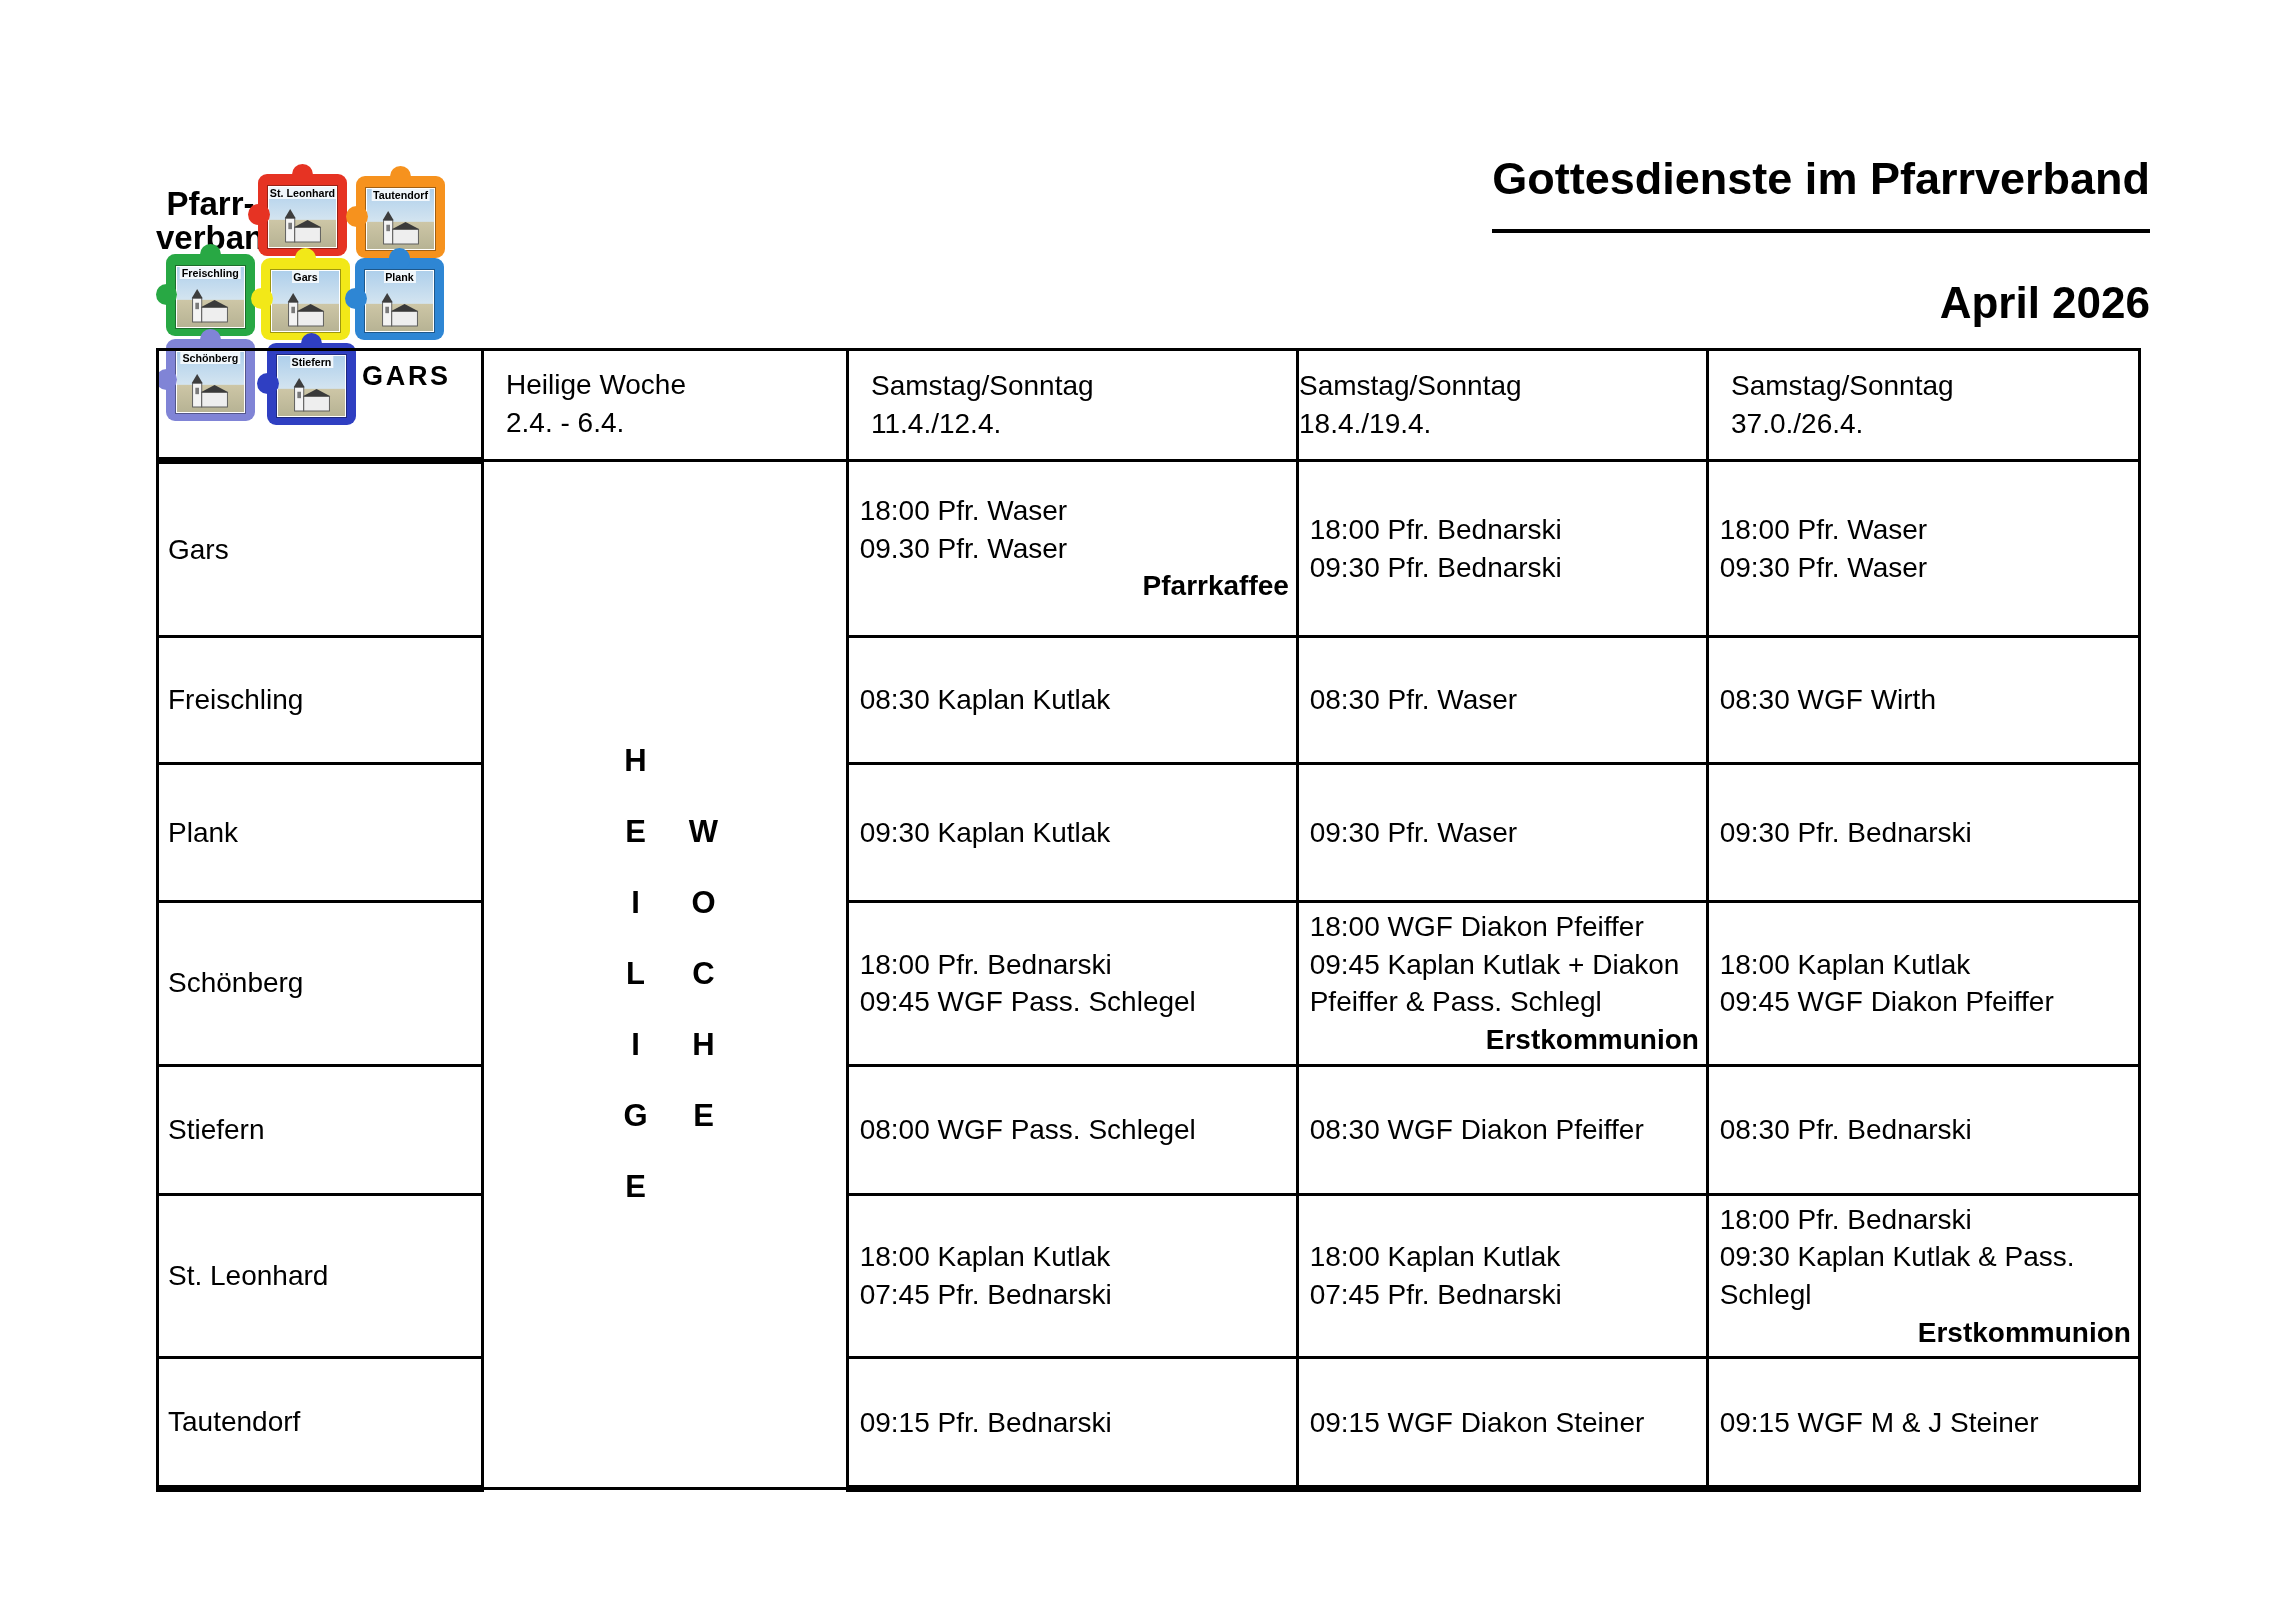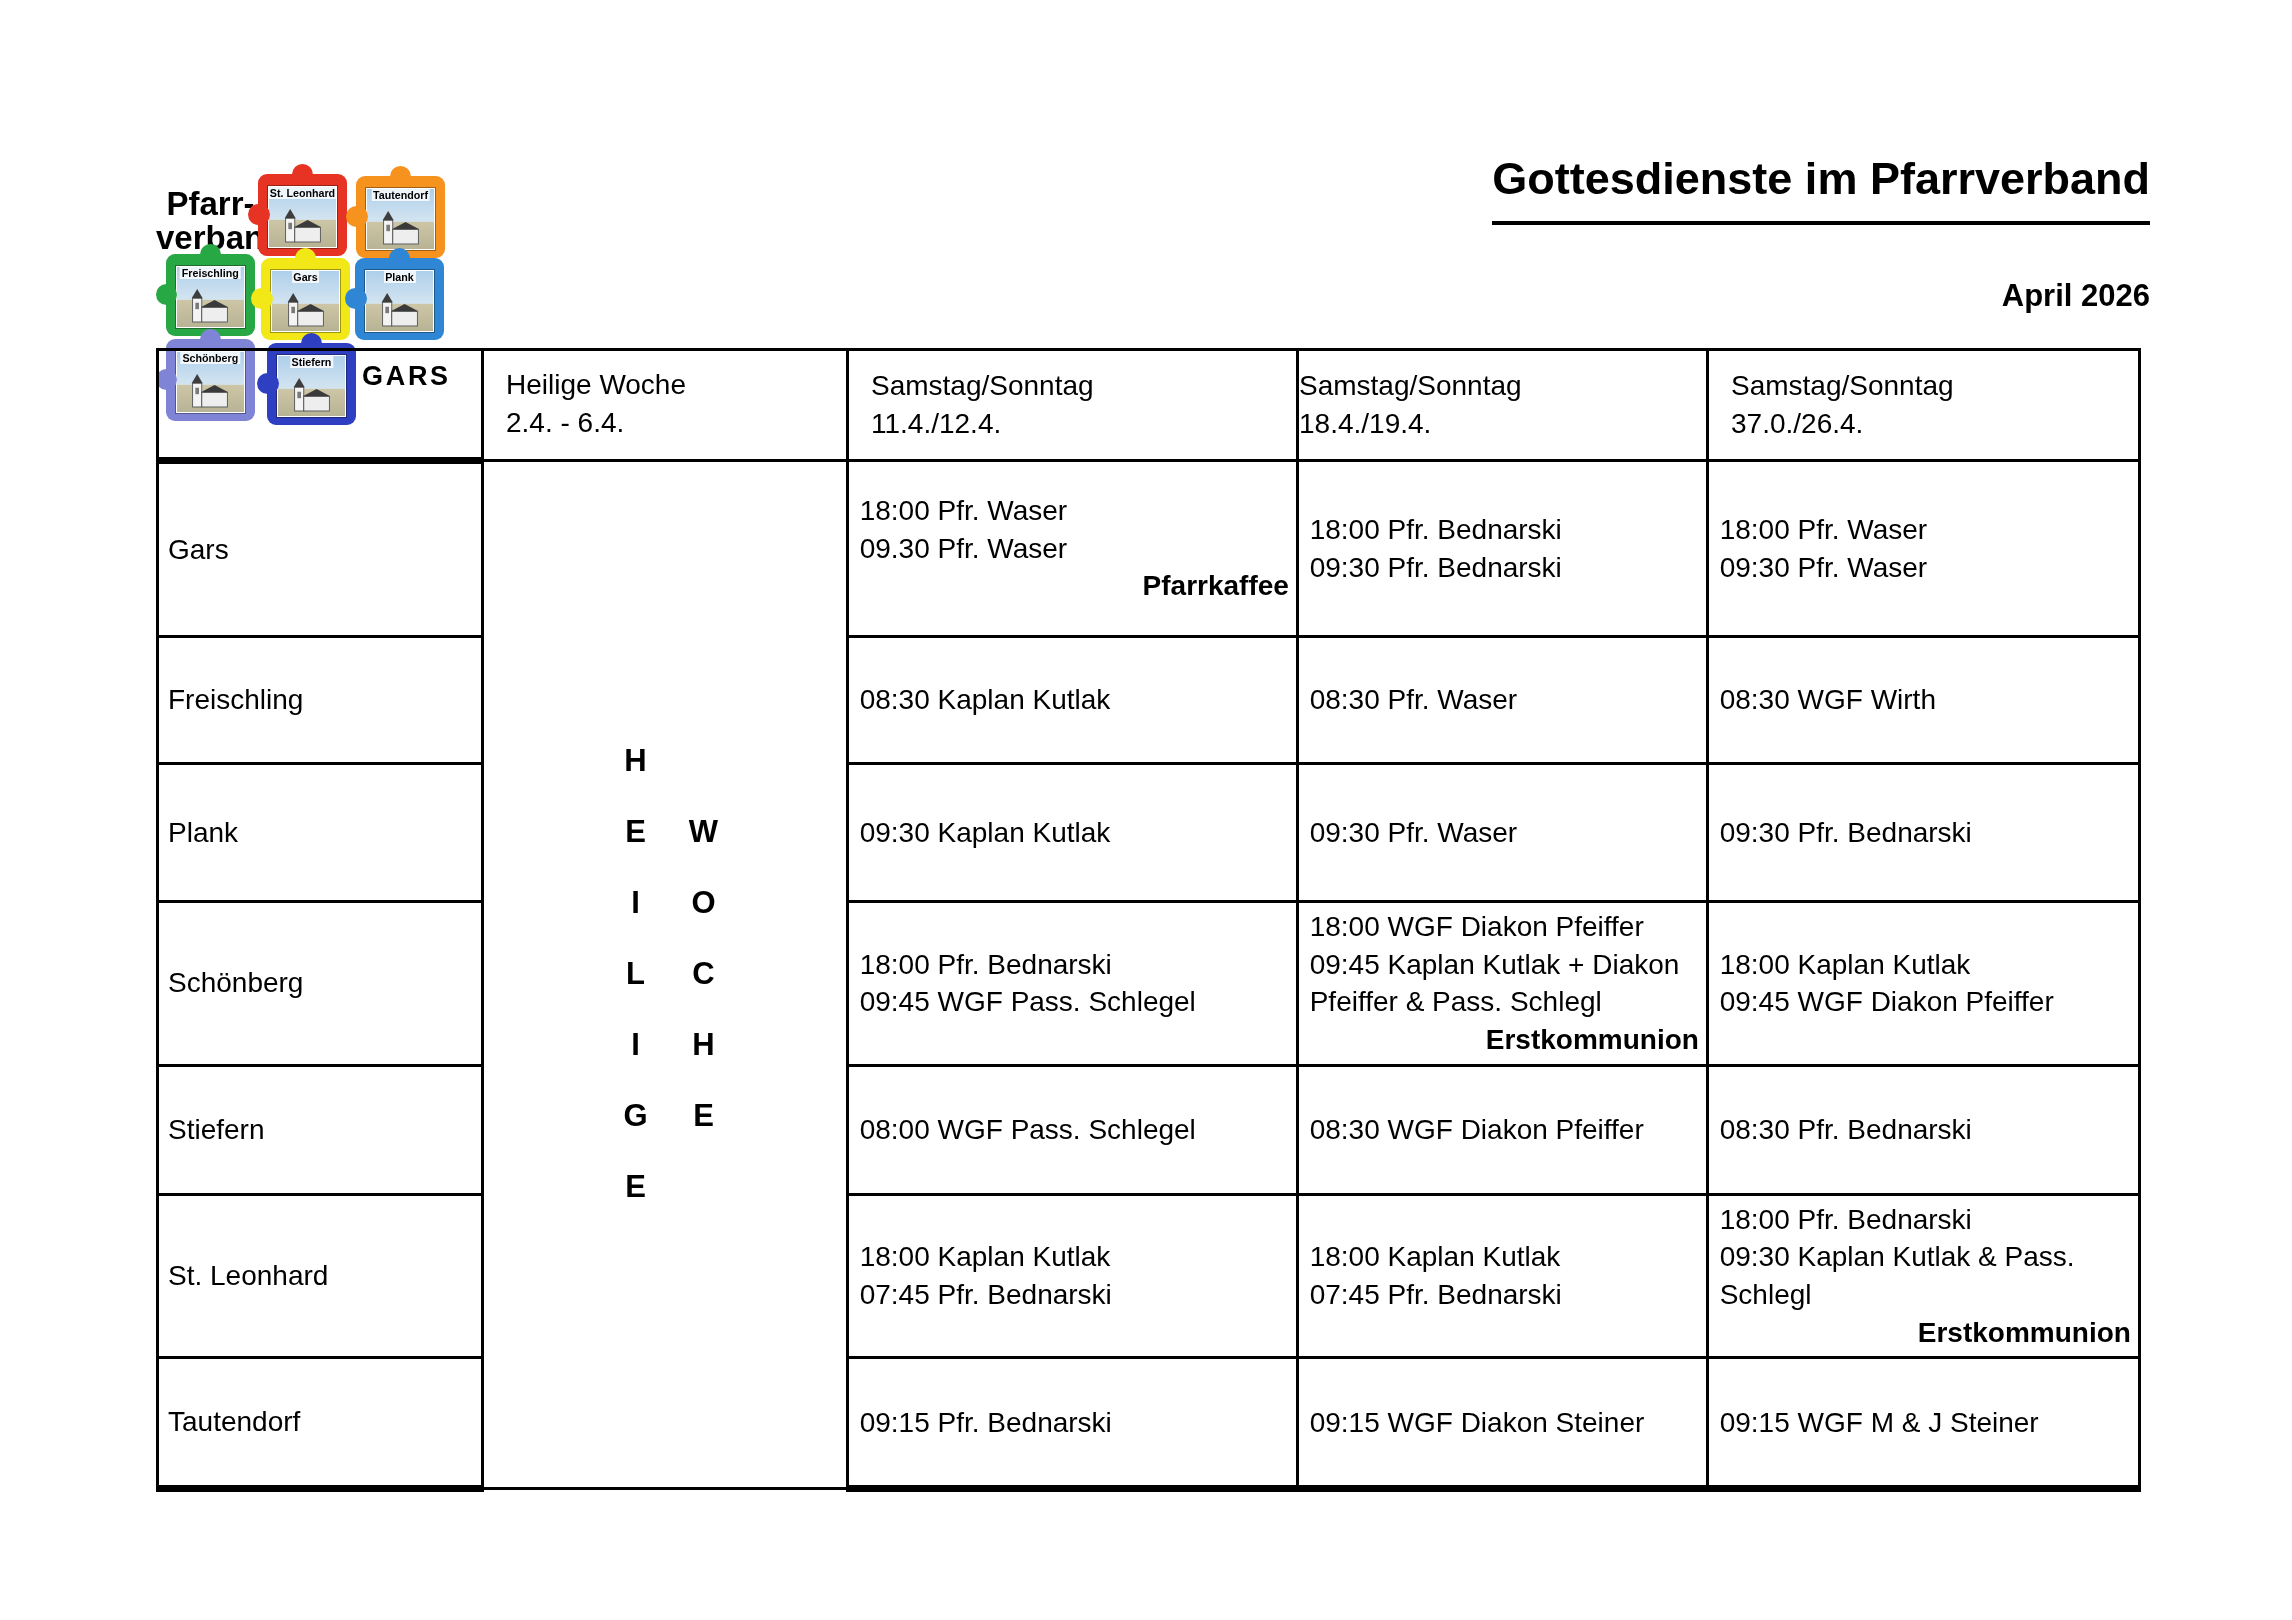--- a/index.html
+++ b/index.html
@@ -29,23 +29,23 @@
   .p-tautendorf{left:200px;top:9px;}
   .p-freischling{left:9.8px;top:87px;}
   .p-gars{left:105px;top:91px;}
   .p-plank{left:199px;top:91px;}
   .p-schoenberg{left:9.8px;top:172px;}
   .p-stiefern{left:111px;top:176px;}
 
   
   .doc-title{position:absolute;right:143px;top:153px;text-align:right;
     font-size:45px;font-weight:bold;}
-  .doc-title .underline{display:inline-block;border-bottom:4.5px solid #000;padding-bottom:16px;}
+  .doc-title .underline{display:inline-block;border-bottom:4.5px solid #000;padding-bottom:24px;}
   .doc-month{position:absolute;right:143px;top:278px;text-align:center;
-    font-size:31px;font-weight:bold;}
+    font-size:44px;font-weight:bold;}
 
   
   table.sched{position:absolute;left:156px;top:348px;width:1983px;
     border-collapse:collapse;table-layout:fixed;}
   table.sched td,table.sched th{border:3.6px solid #000;overflow:hidden;
     font-size:28px;font-weight:normal;text-align:left;vertical-align:middle;}
   td.corner{border:none;}
   th.chead{font-weight:bold;font-size:29px;line-height:1.35;padding-left:22px;border-top:7.1px solid #000;}
   th.chead-a{vertical-align:bottom;padding-bottom:3.6px;border-left:7.1px solid #000;}
   th.chead-c{text-align:center;padding-left:0;}

